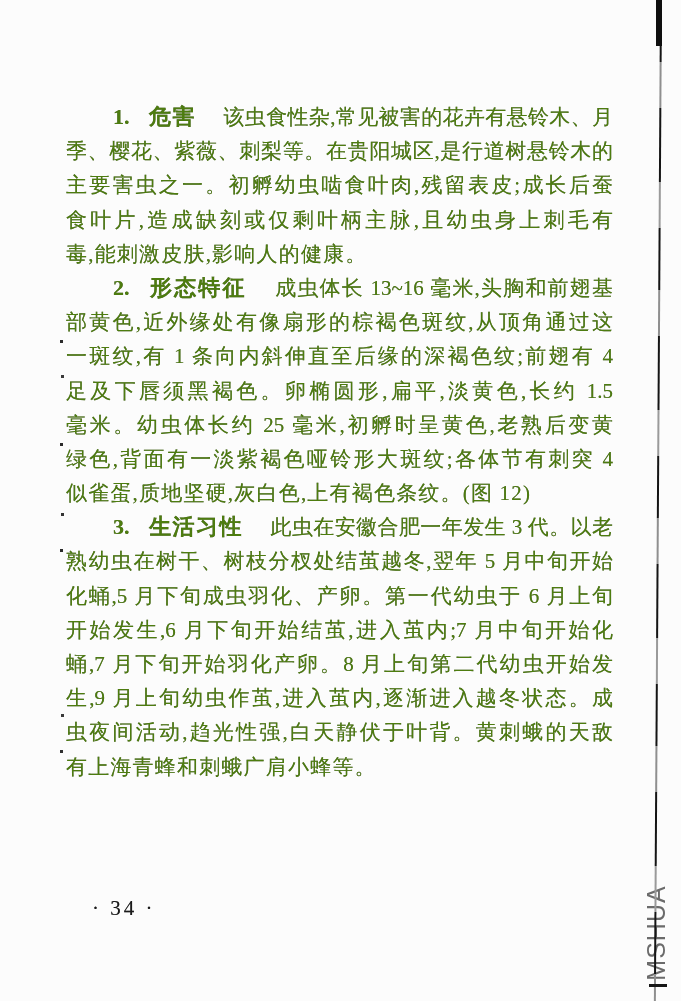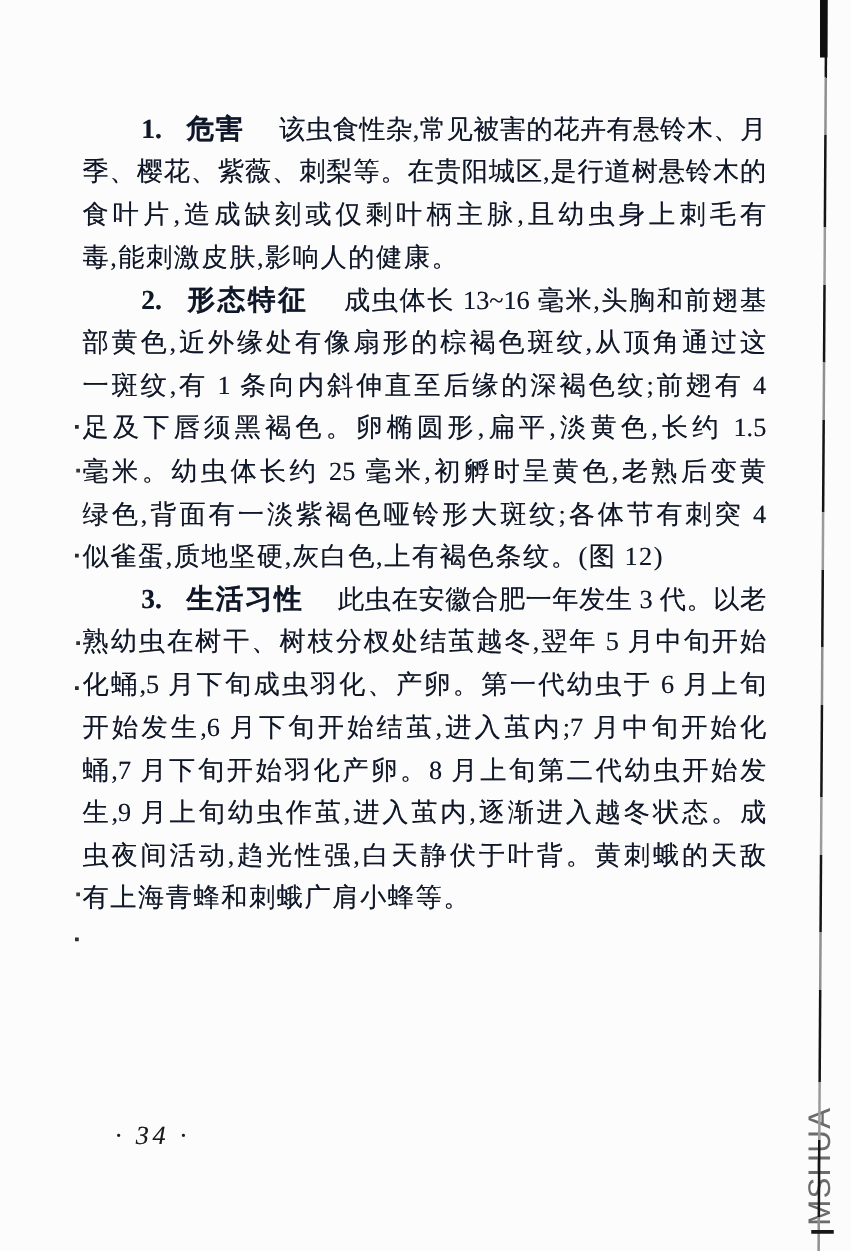--- a/index.html
+++ b/index.html
@@ -4,36 +4,35 @@
 <style>
   html,body{margin:0;padding:0;}
   body{
     width:681px;height:1001px;position:relative;overflow:hidden;
     background:#fcfcfc;
     font-family:"Liberation Serif","DejaVu Serif",serif;
   }
   .page{position:absolute;inset:0;}
   
   .textblock{
-    position:absolute;left:66px;top:86px;width:547px;
-    color:#0f172a;font-size:21px;line-height:34.2px;
+    position:absolute;left:66px;top:100px;width:547px;
+    color:#4d7c0f;font-size:21px;line-height:34.2px;
     text-align:justify;
     text-shadow:0 0 .5px rgba(20,20,20,.55);
   }
   .line{width:547px;height:34.2px;overflow:visible;text-align:justify;text-align-last:justify;}
   .line.first{padding-left:47px;width:500px;}
   .line.short{text-align-last:left;letter-spacing:1.2px;}
   .num{font-weight:bold;font-size:22px;margin-right:14px;}
   .ttl{font-weight:bold;font-size:22px;margin-right:22px;letter-spacing:1px;}
   
   .pagenum{
     position:absolute;left:92px;top:896px;
     color:#1b1b1b;font-size:21px;letter-spacing:3px;
     text-shadow:0 0 .5px rgba(20,20,20,.5);
-    font-style:italic;
   }
   
   .watermark{
     position:absolute;left:596px;top:919px;width:120px;height:28px;
     transform:rotate(-90deg);transform-origin:center center;
     font-family:"Liberation Sans","DejaVu Sans",sans-serif;
     font-size:25px;font-weight:500;letter-spacing:1px;
     color:#6b6b6b;text-align:center;line-height:28px;
   }
   
@@ -59,20 +58,21 @@
 
   <div class="textblock">
 
     <section>
       <div class="line first">
         <span class="num">1.</span>
         <span class="ttl">危害</span>
         <span>该虫食性杂,常见被害的花卉有悬铃木、月</span>
       </div>
       <div class="line">季、樱花、紫薇、刺梨等。在贵阳城区,是行道树悬铃木的</div>
+      <div class="line">主要害虫之一。初孵幼虫啮食叶肉,残留表皮;成长后蚕</div>
       <div class="line">食叶片,造成缺刻或仅剩叶柄主脉,且幼虫身上刺毛有</div>
       <div class="line short">毒,能刺激皮肤,影响人的健康。</div>
     </section>
 
     <section>
       <div class="line first">
         <span class="num">2.</span>
         <span class="ttl">形态特征</span>
         <span>成虫体长 13~16 毫米,头胸和前翅基</span>
       </div>

